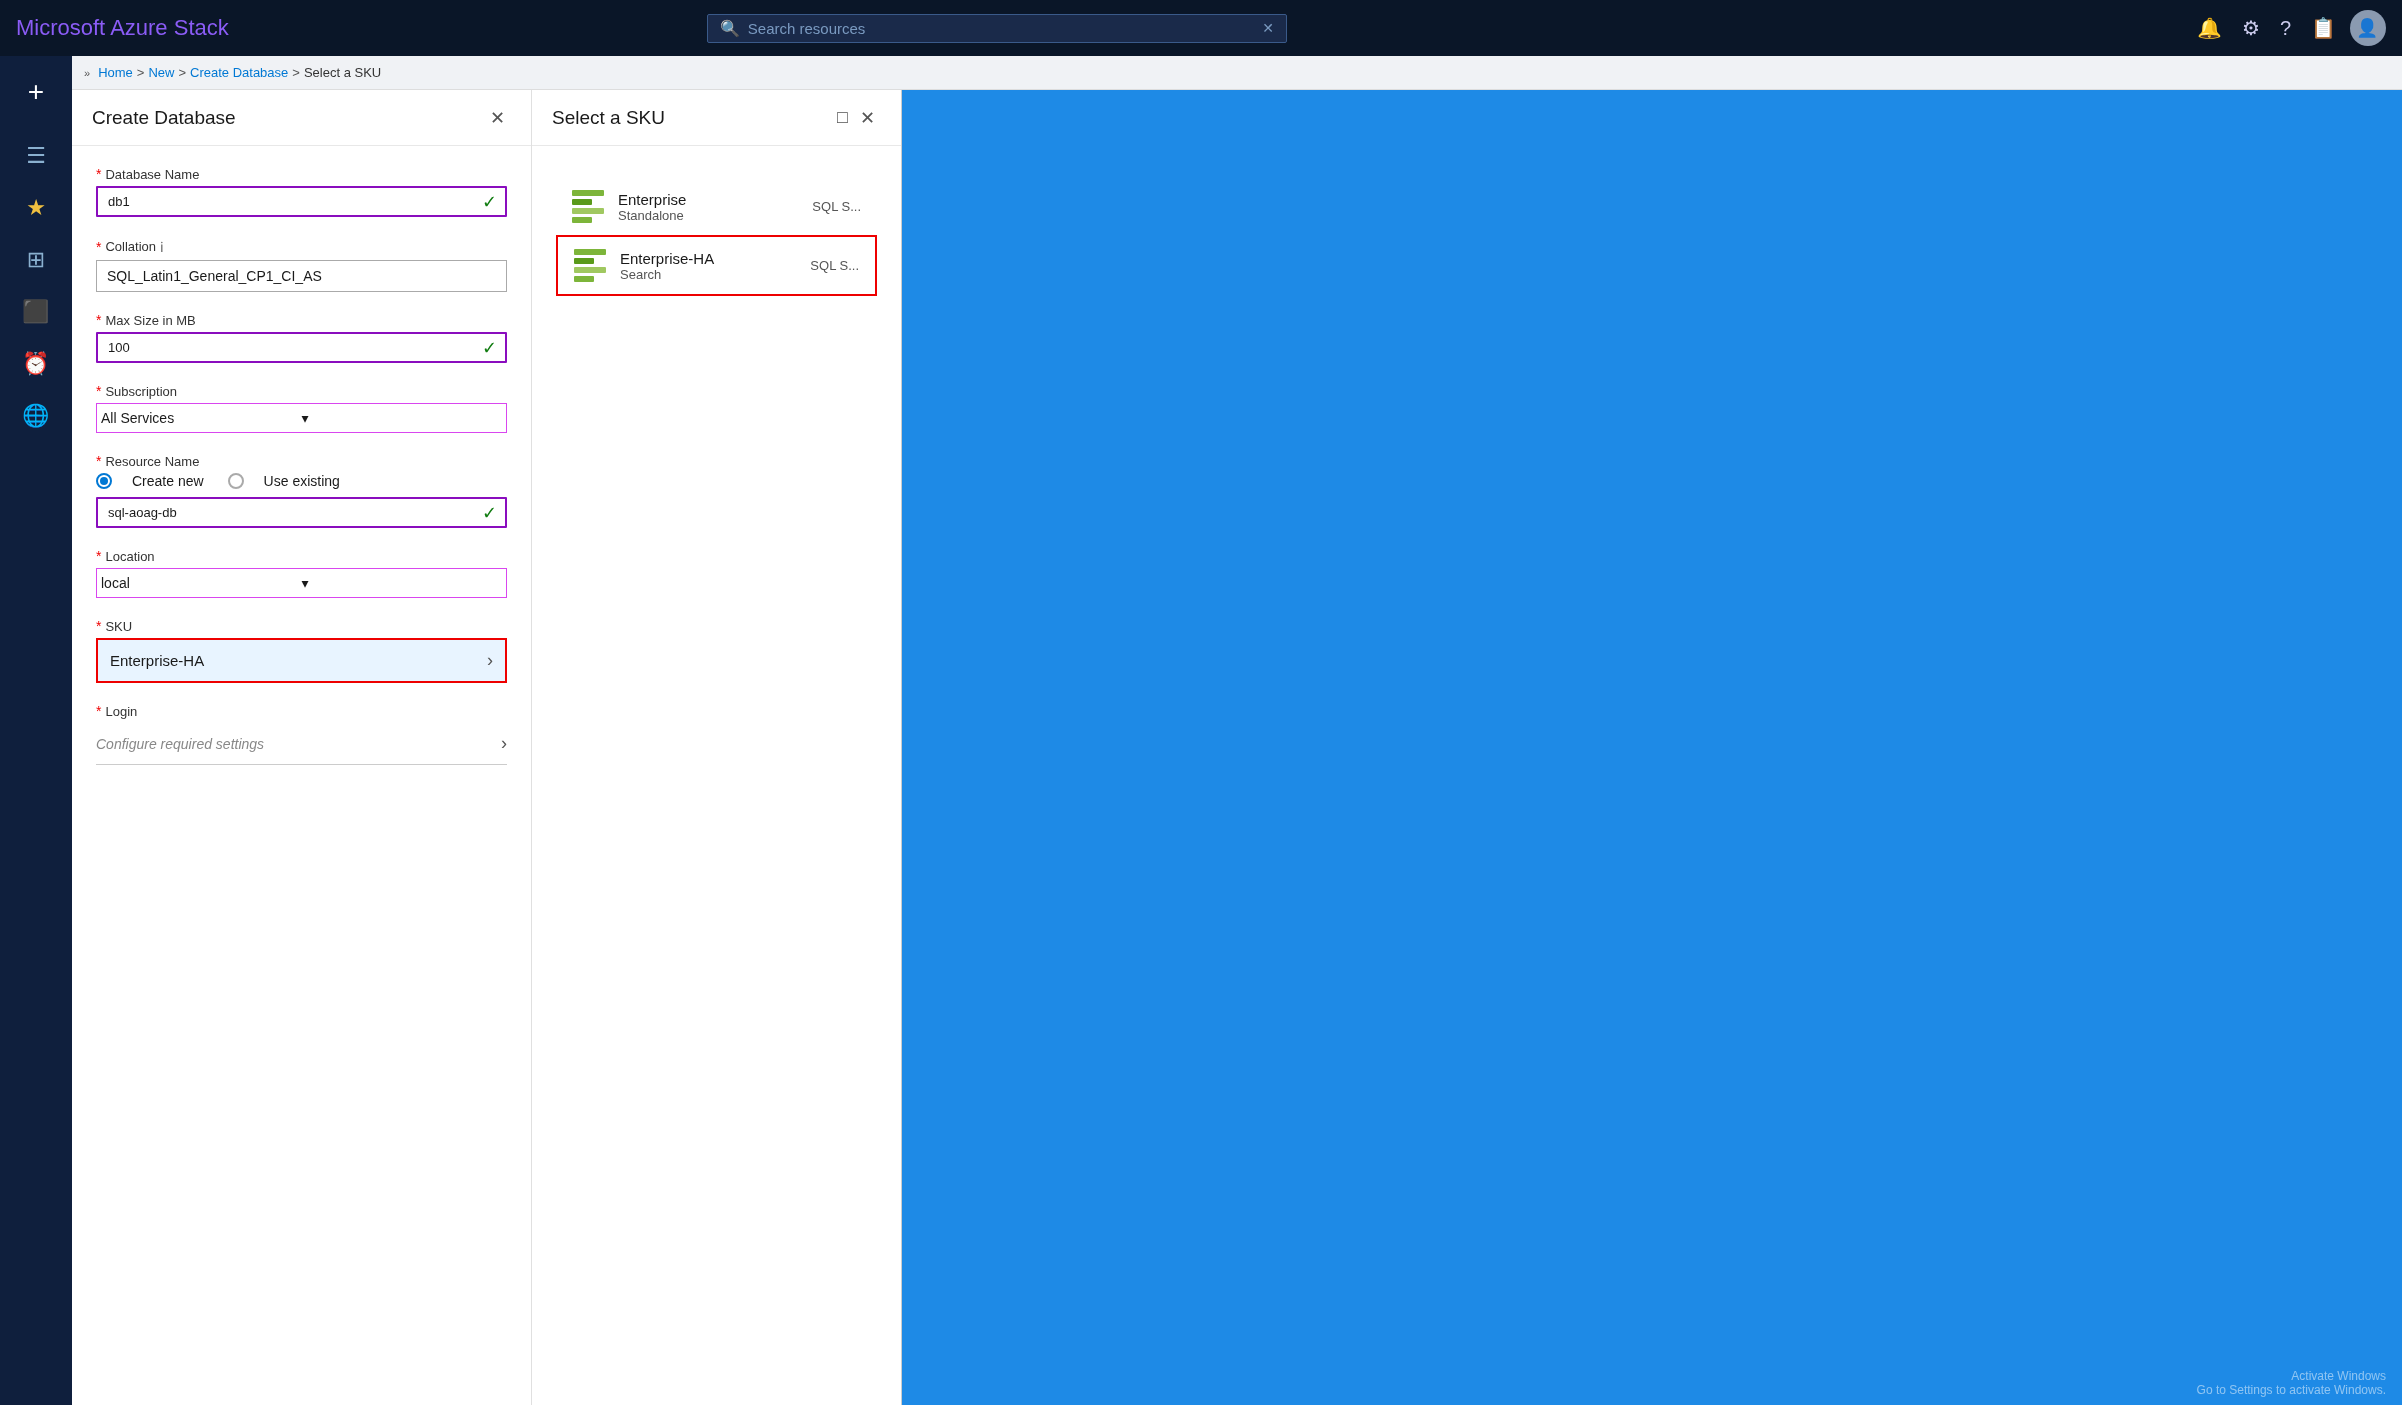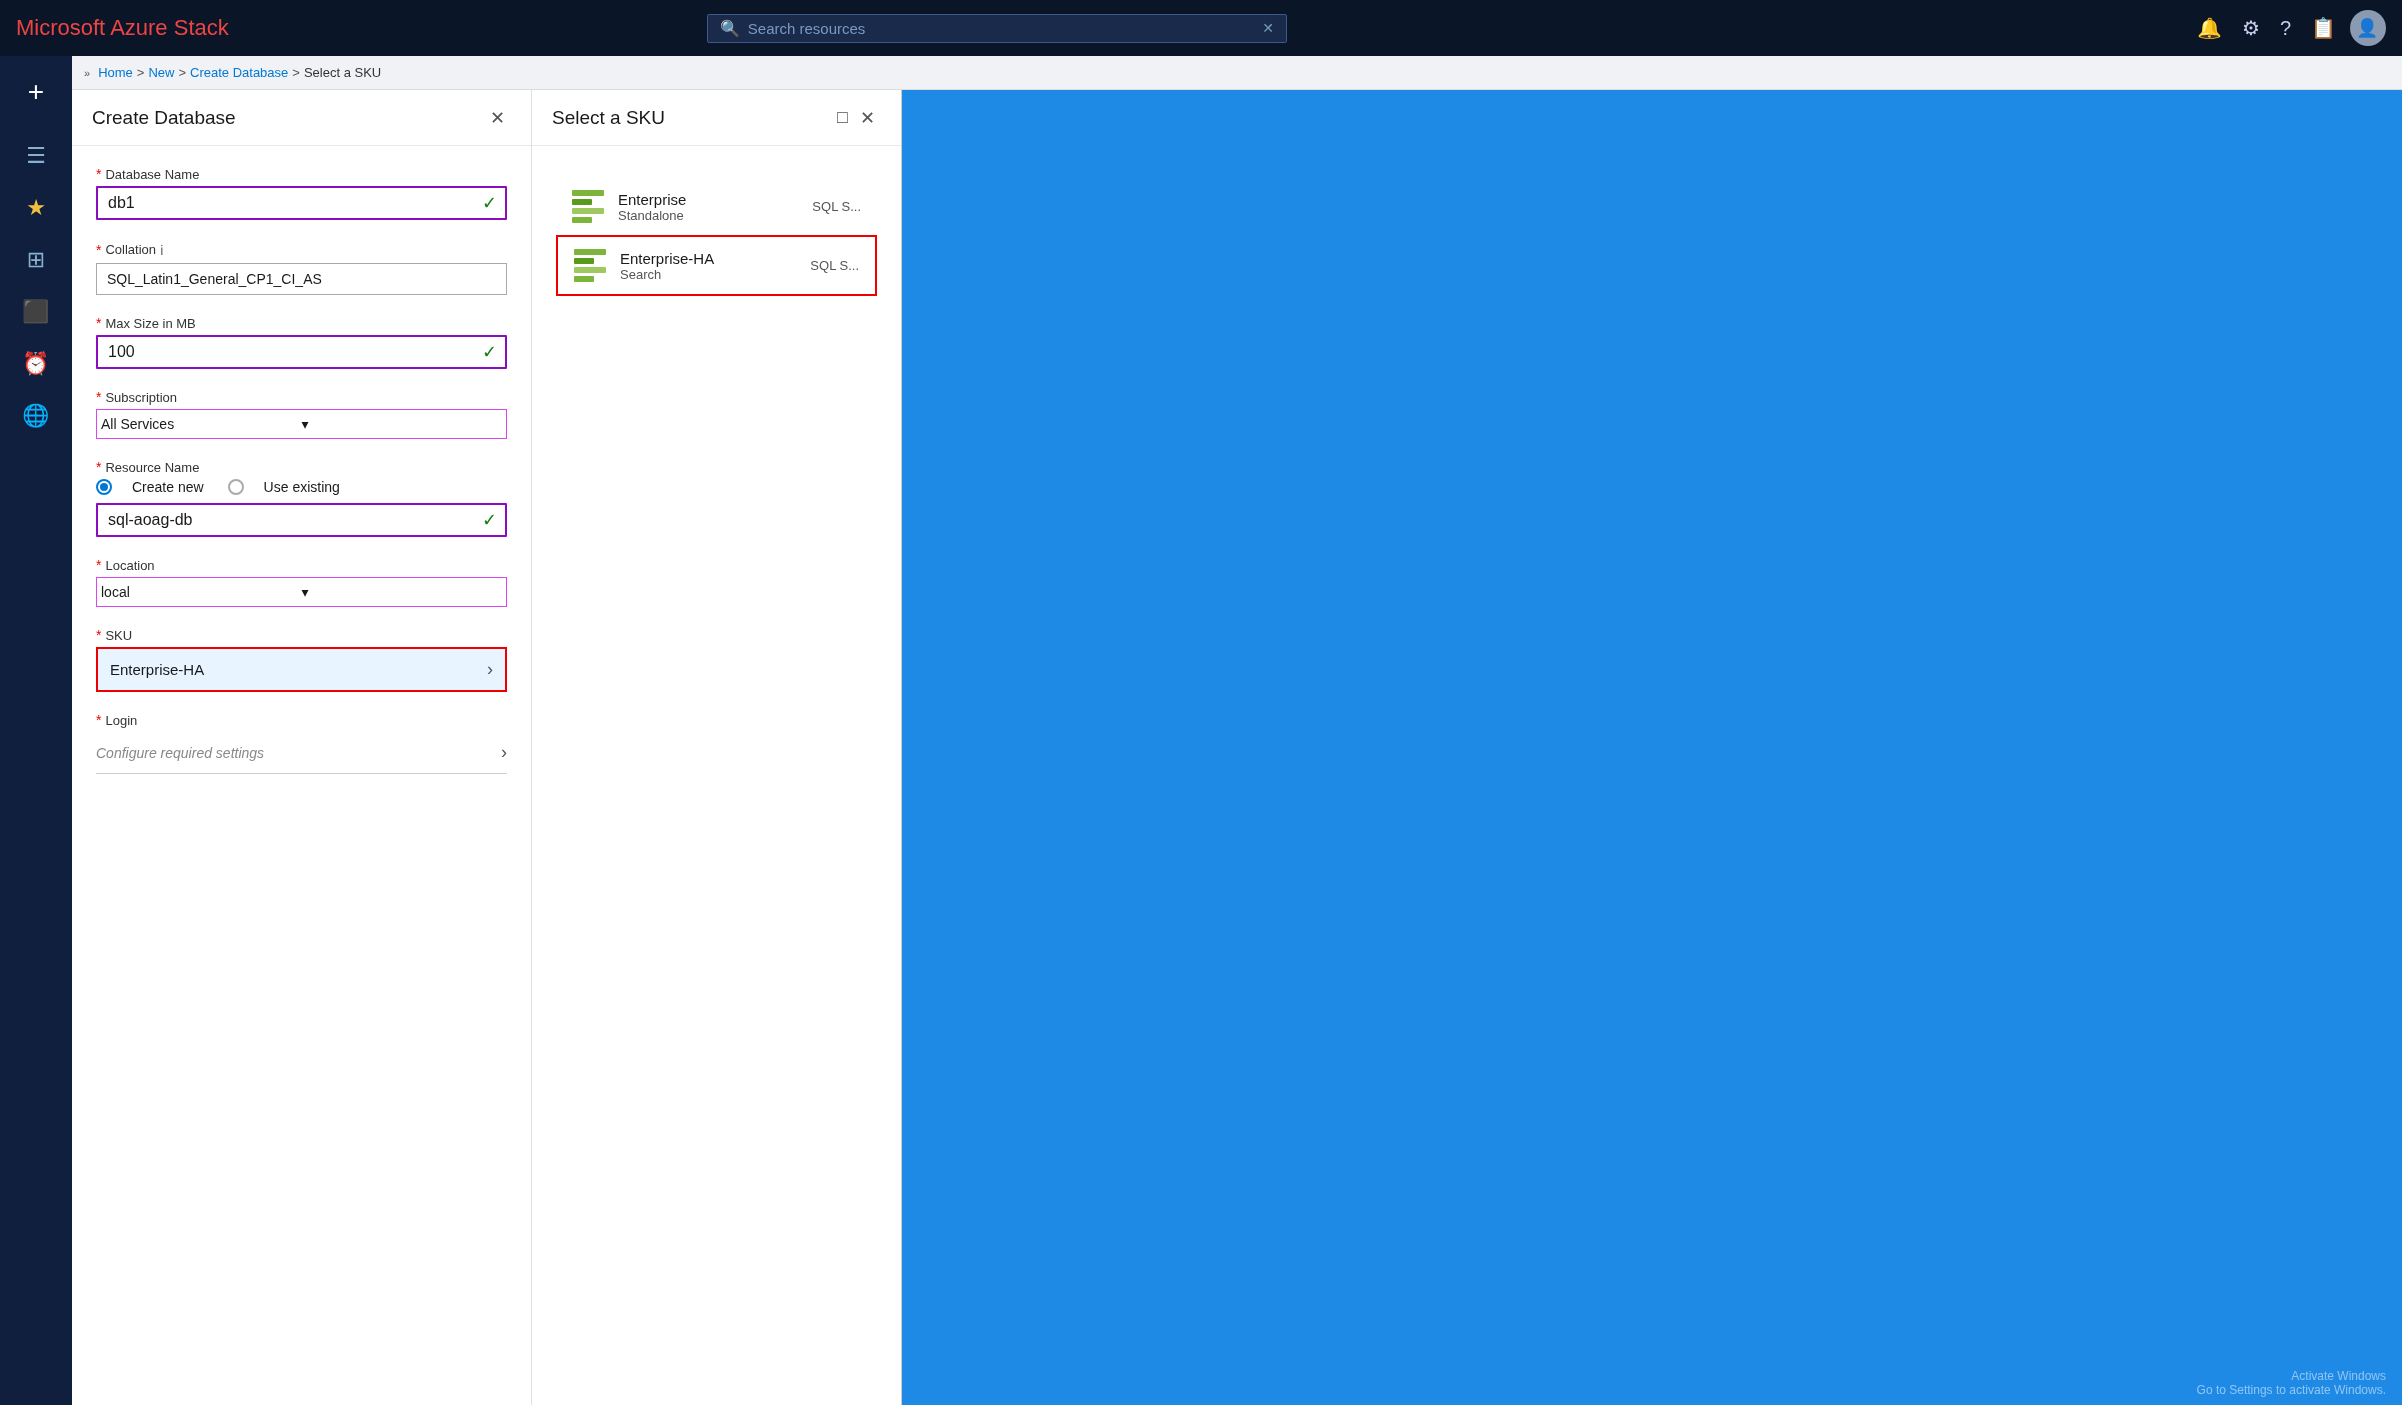--- a/index.html
+++ b/index.html
@@ -9,21 +9,21 @@
     .topbar {
       background: #0a1628;
       height: 56px;
       display: flex;
       align-items: center;
       padding: 0 16px;
       flex-shrink: 0;
       gap: 12px;
     }
     .topbar-title {
-      color: #ef4444;
+      color: #8b5cf6;
       font-size: 22px;
       font-weight: 400;
       flex: 0 0 auto;
       margin-right: 20px;
     }
     .topbar-search {
       flex: 1;
       max-width: 580px;
       display: flex;
       align-items: center;
@@ -207,21 +207,21 @@
     .field-input-row {
       display: flex;
       align-items: center;
       border: 2px solid #8a0dbe;
       border-radius: 1px;
     }
     .field-input-row input {
       flex: 1;
       border: none;
       padding: 6px 10px;
-      font-size: 16px;
+      font-size: 13px;
       color: #1a1a1a;
       outline: none;
       background: transparent;
     }
     .field-check {
       color: #107c10;
       font-size: 18px;
       padding: 0 8px;
     }
     .field-input-plain {

